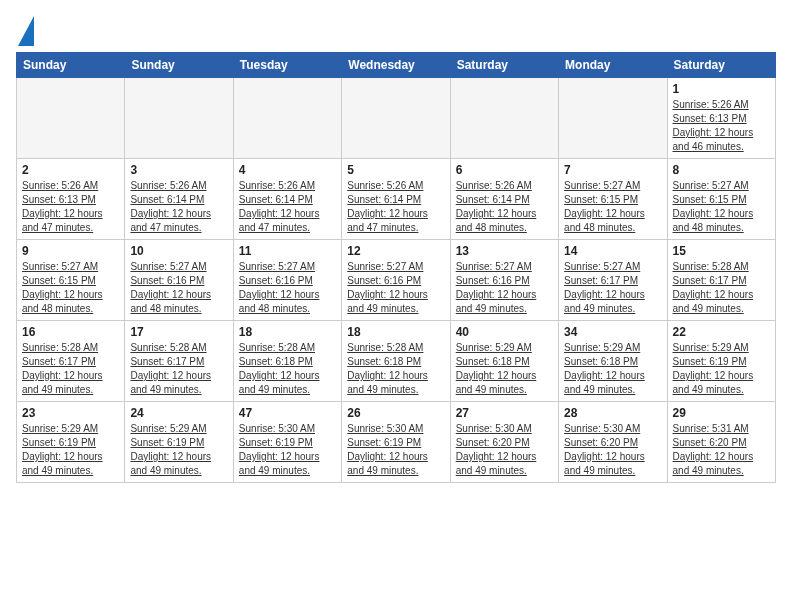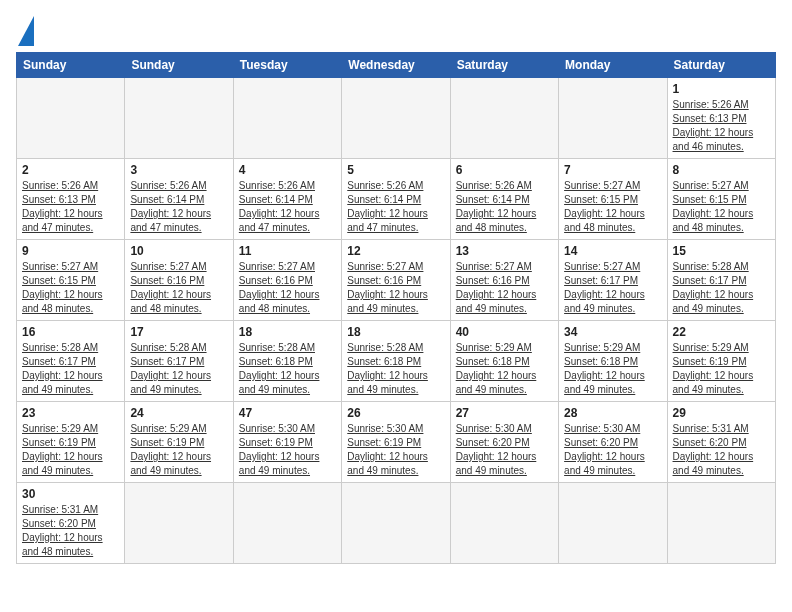--- a/index.html
+++ b/index.html
@@ -230,26 +230,14 @@
         </td>
         <td>
           <span class="day-num">28</span>
           <span class="day-info">Sunrise: 5:30 AM<br>Sunset: 6:20 PM<br>Daylight: 12 hours and 49 minutes.</span>
         </td>
         <td>
           <span class="day-num">29</span>
           <span class="day-info">Sunrise: 5:31 AM<br>Sunset: 6:20 PM<br>Daylight: 12 hours and 49 minutes.</span>
         </td>
       </tr>
-      <tr>
-        <td>
-          <span class="day-num">30</span>
-          <span class="day-info">Sunrise: 5:31 AM<br>Sunset: 6:20 PM<br>Daylight: 12 hours and 48 minutes.</span>
-        </td>
-        <td class="empty"></td>
-        <td class="empty"></td>
-        <td class="empty"></td>
-        <td class="empty"></td>
-        <td class="empty"></td>
-        <td class="empty"></td>
-      </tr>
     </tbody>
 </table>
 
 </body></html>

